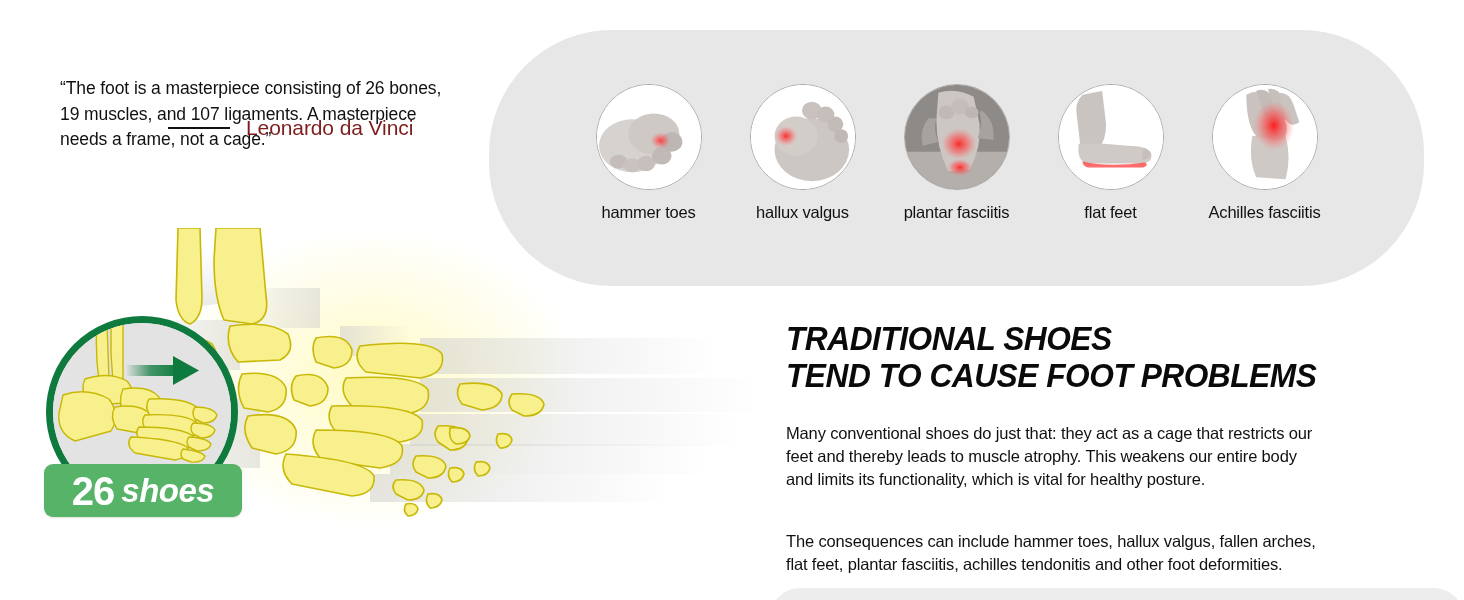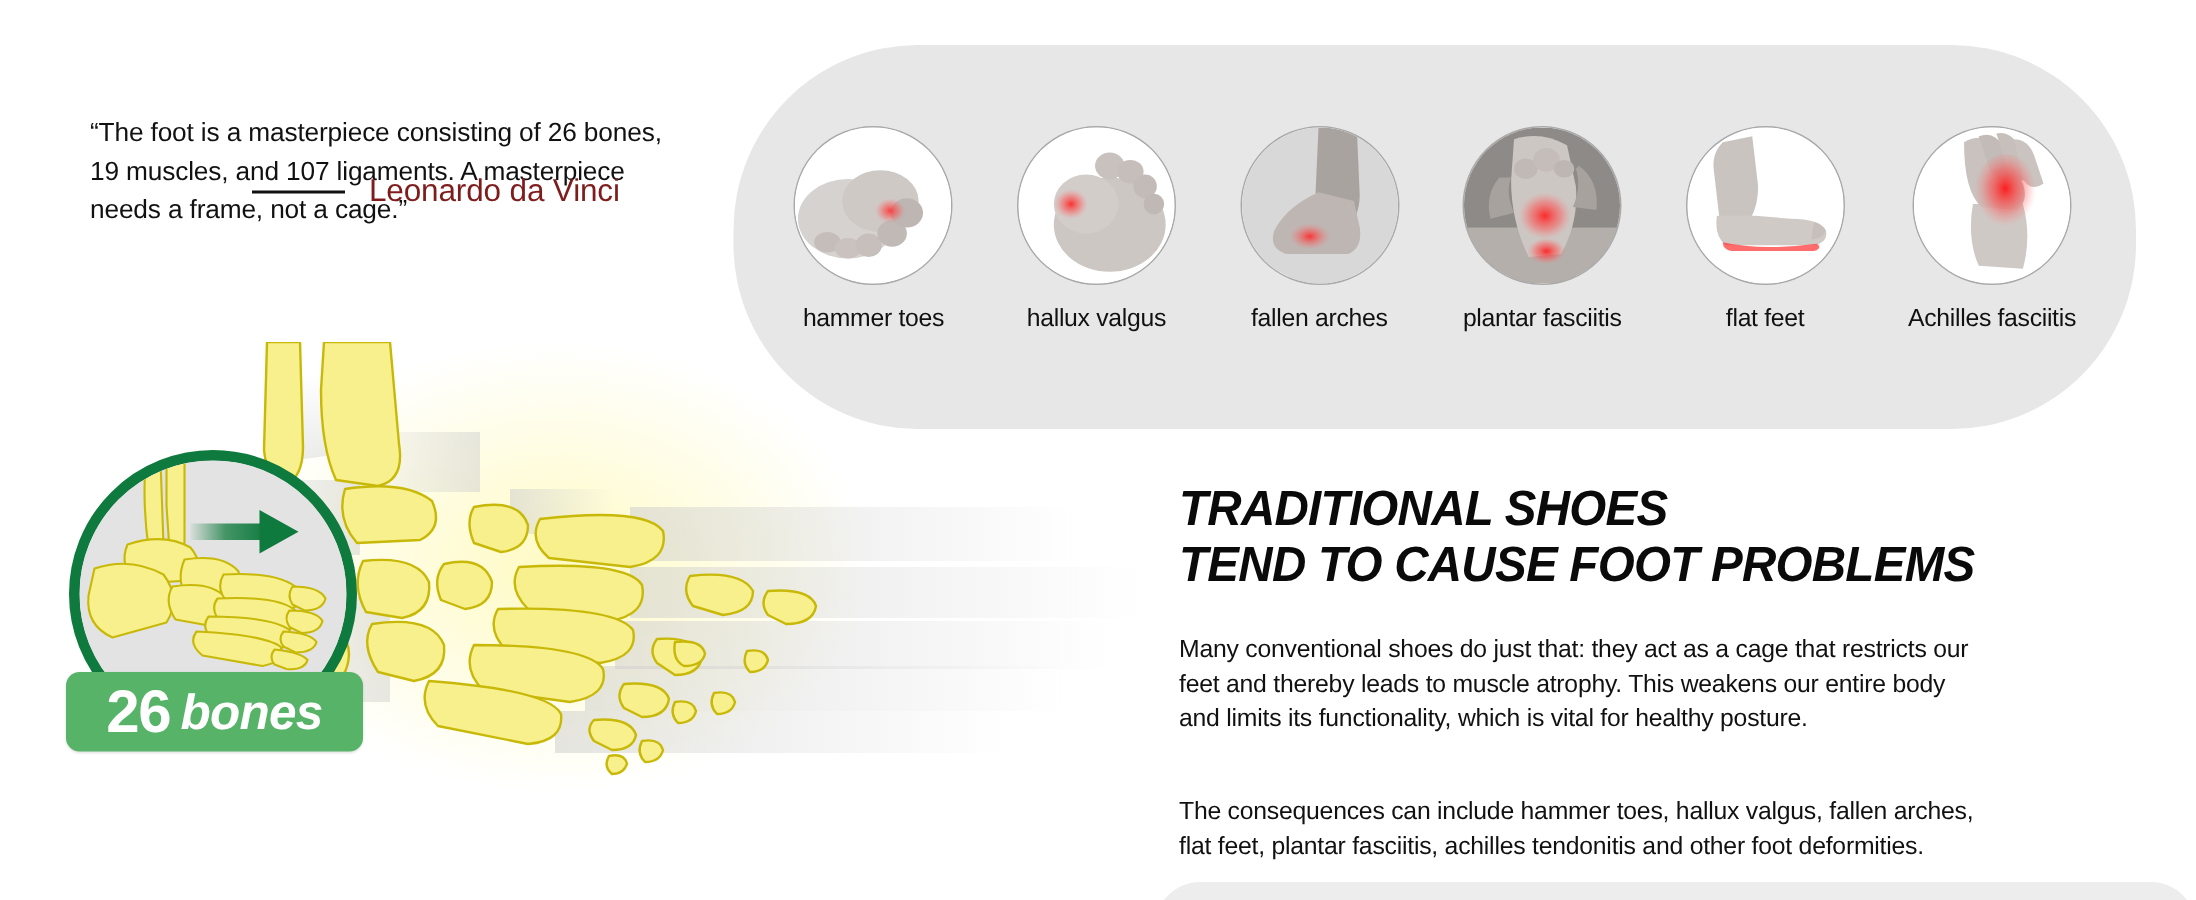--- a/index.html
+++ b/index.html
@@ -107,21 +107,21 @@
     top: 228px;
     width: 680px;
     height: 345px;
   }
   #bone-explosion svg { display: block; width: 100%; height: 100%; }
 
   
   #bones-callout {
     position: absolute;
     left: 46px;
-    top: 300px;
+    top: 316px;
     width: 200px;
     height: 200px;
   }
   #bones-circle {
     position: absolute;
     left: 0;
     top: 0;
     width: 192px;
     height: 192px;
     border-radius: 50%;
@@ -259,38 +259,20 @@
             <ellipse cx="62" cy="26" rx="10" ry="9" fill="#c8c1be"></ellipse>
             <ellipse cx="76" cy="30" rx="9" ry="8" fill="#c5bebb"></ellipse>
             <ellipse cx="86" cy="40" rx="8" ry="8" fill="#c2bbb8"></ellipse>
             <ellipse cx="92" cy="52" rx="7" ry="7" fill="#bfb8b5"></ellipse>
             <ellipse cx="40" cy="52" rx="18" ry="16" fill="url(#g-red-2)"></ellipse>
           </svg>
         </div>
         <div class="condition-label">hallux valgus</div>
       </div>
 
-      <div class="condition-item">
-        <div class="condition-circle">
-          <svg viewBox="0 0 106 106">
-            <defs>
-              <radialGradient id="g-red-3" cx="50%" cy="50%" r="50%">
-                <stop offset="0%" stop-color="#ff1f1f" stop-opacity="0.85"></stop>
-                <stop offset="60%" stop-color="#ff5555" stop-opacity="0.35"></stop>
-                <stop offset="100%" stop-color="#ff8080" stop-opacity="0"></stop>
-              </radialGradient>
-            </defs>
-            <rect width="106" height="106" fill="#d8d8d8"></rect>
-            <path d="M52 0 L78 0 L80 46 Q80 62 68 72 L58 74 L50 44 Z" fill="#a9a39f"></path>
-            <path d="M52 44 Q30 54 22 70 Q18 82 30 86 L72 86 Q82 82 80 68 L76 50 Z" fill="#bdb6b2"></path>
-            <ellipse cx="46" cy="74" rx="14" ry="9" fill="url(#g-red-3)"></ellipse>
-          </svg>
-        </div>
-        <div class="condition-label">fallen arches</div>
-      </div>
 
       <div class="condition-item">
         <div class="condition-circle">
           <svg viewBox="0 0 106 106">
             <defs>
               <radialGradient id="g-red-5" cx="50%" cy="50%" r="50%">
                 <stop offset="0%" stop-color="#ff1a1a" stop-opacity="0.9"></stop>
                 <stop offset="60%" stop-color="#ff4f4f" stop-opacity="0.45"></stop>
                 <stop offset="100%" stop-color="#ff8080" stop-opacity="0"></stop>
               </radialGradient>
@@ -457,21 +439,21 @@
         </g>
 
         <g>
           <rect x="74" y="42" width="52" height="11" fill="url(#arrow-grad)"></rect>
           <path d="M120 33 L146 47.5 L120 62 Z" fill="#0f7a3d"></path>
         </g>
       </svg>
     </div>
     <div id="bones-badge">
       <span id="bones-badge-number">26</span>
-      <span id="bones-badge-word">bones</span>
+      <span id="bones-badge-word">shoes</span>
     </div>
   </div>
 
   <div id="info-column">
     <h1 id="info-headline">TRADITIONAL SHOES
 TEND TO CAUSE FOOT PROBLEMS</h1>
     <p class="info-paragraph" id="info-paragraph-1">Many conventional shoes do just that: they act as a cage that restricts our
 feet and thereby leads to muscle atrophy. This weakens our entire body
 and limits its functionality, which is vital for healthy posture.</p>
     <p class="info-paragraph" id="info-paragraph-2">The consequences can include hammer toes, hallux valgus, fallen arches,

